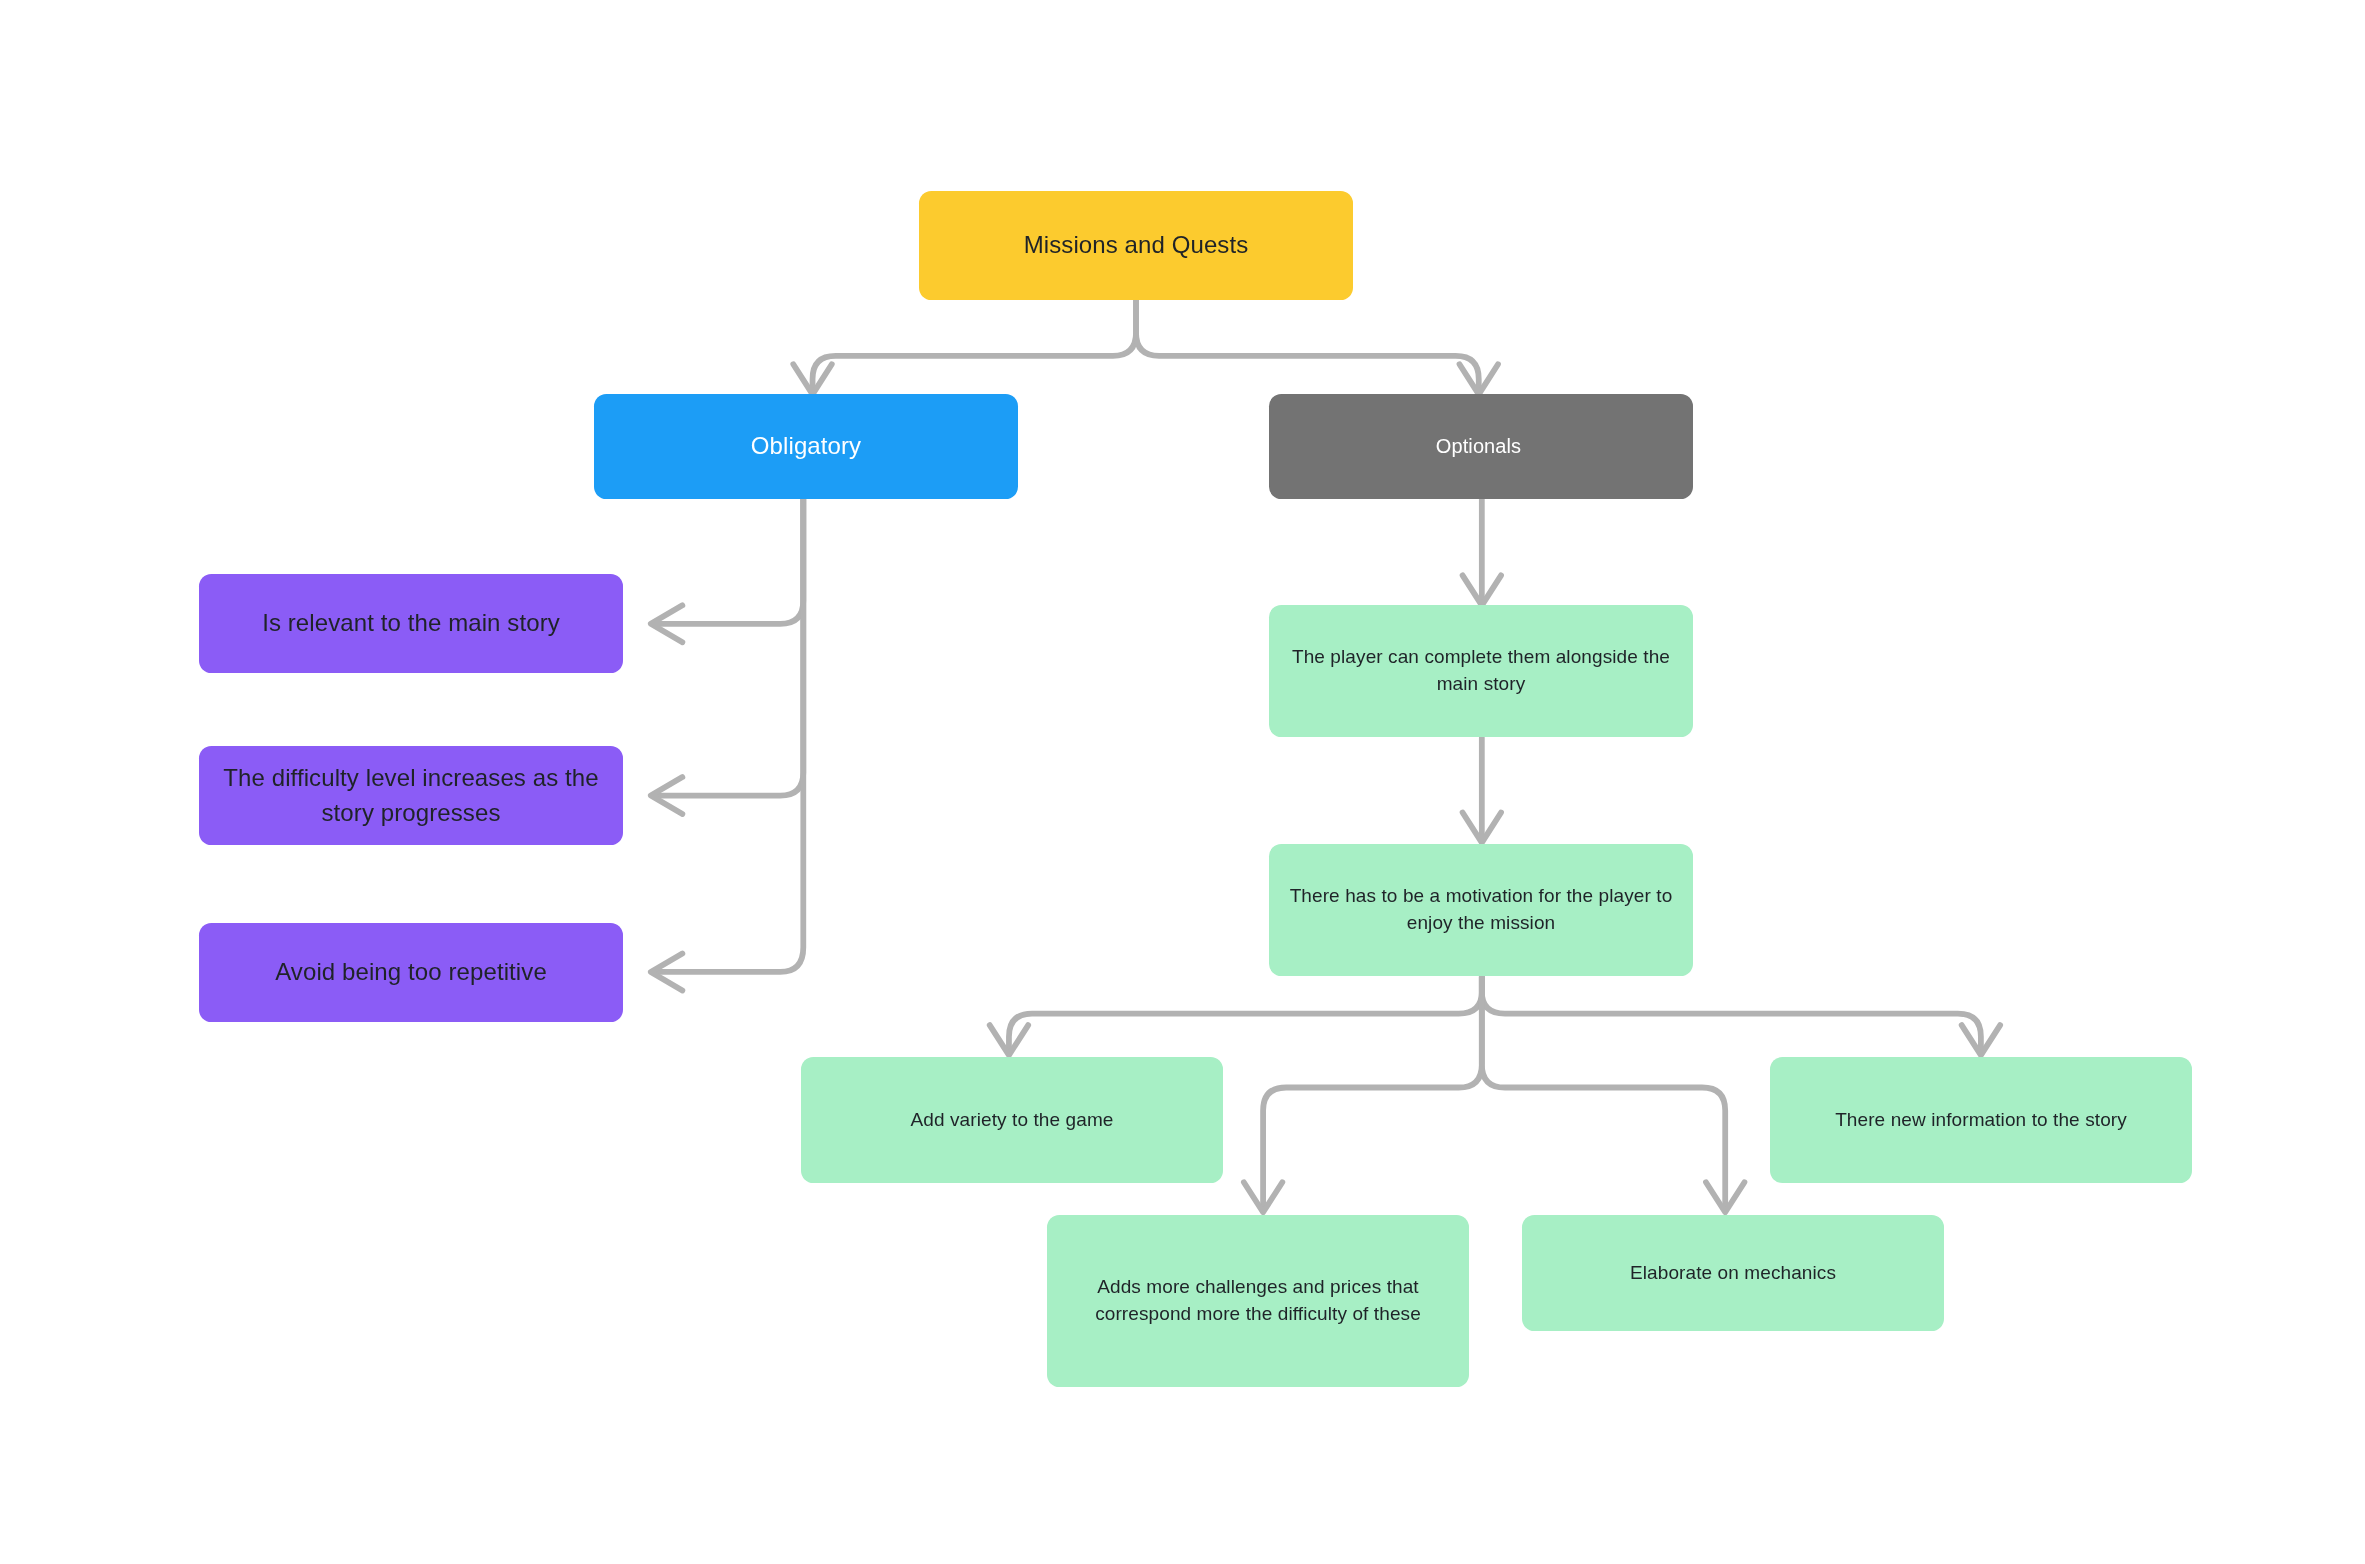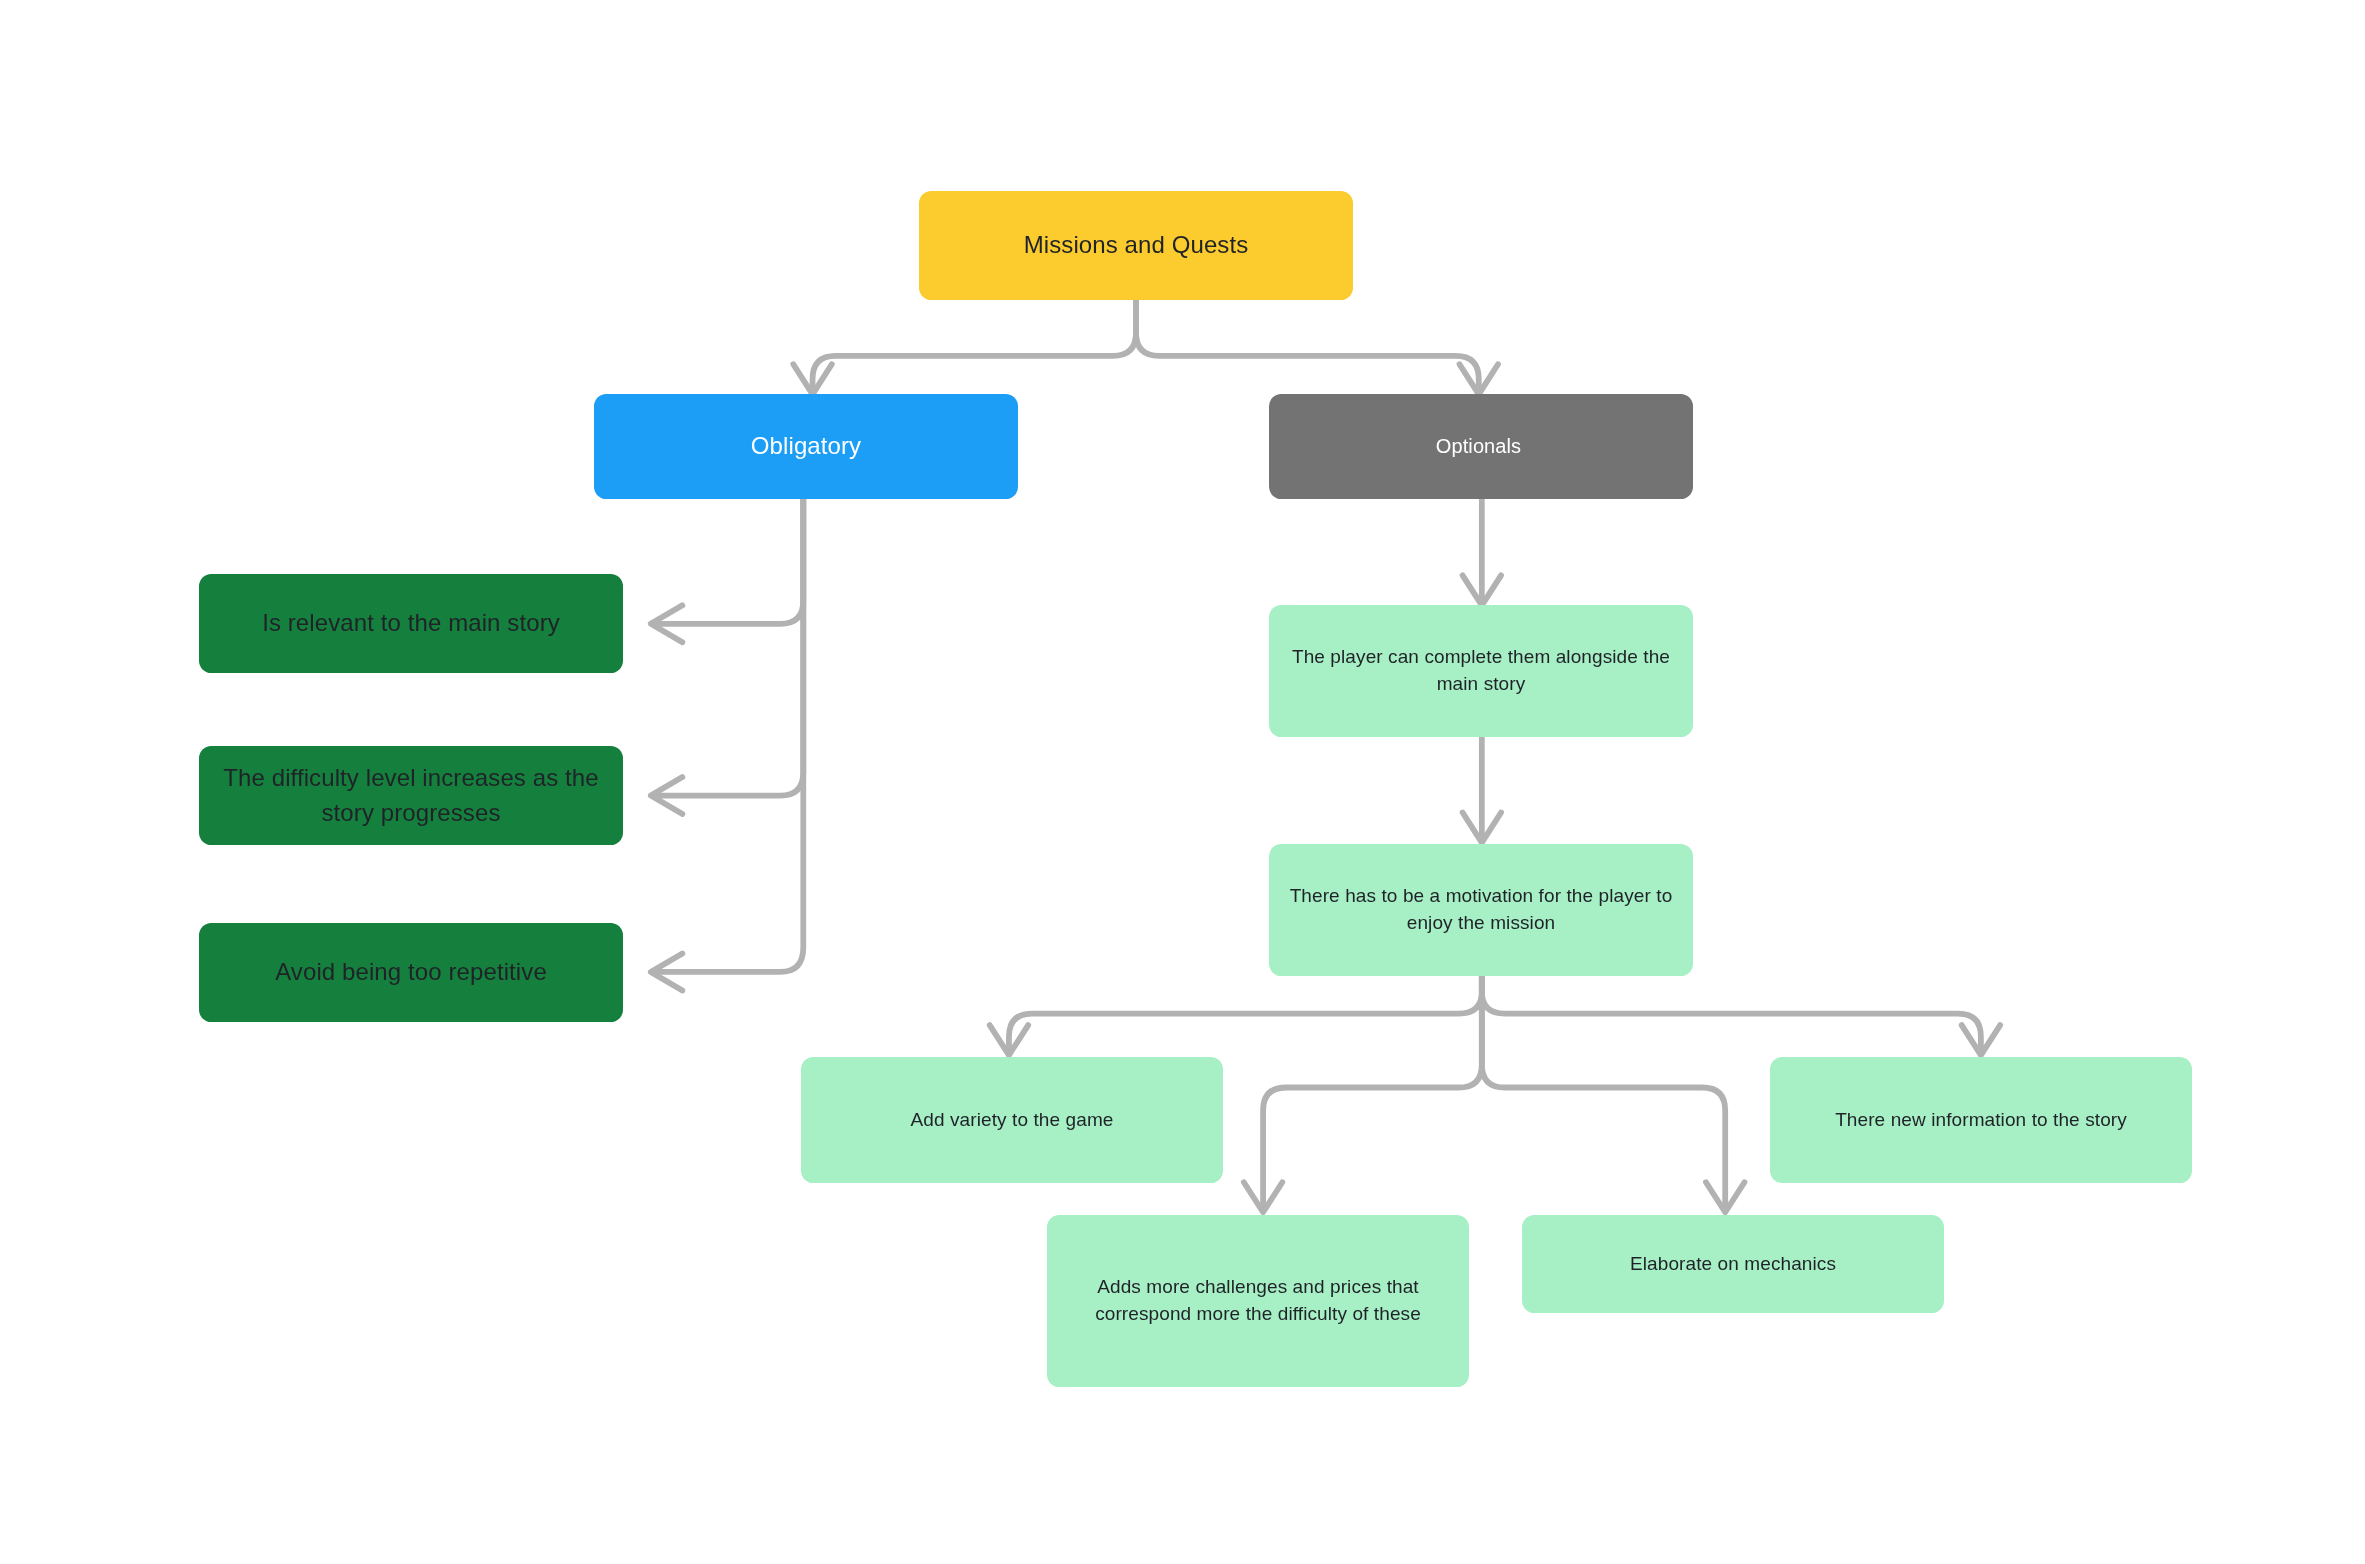--- a/index.html
+++ b/index.html
@@ -55,21 +55,21 @@
     color: #FFFFFF;
     font-size: 24px;
   }
   .n-branch-green {
     background: #737373;
     color: #FFFFFF;
     font-size: 20px;
     padding-left: 15px;
   }
   .n-leaf-blue {
-    background: #15803d;
+    background: #8b5cf6;
     color: #1F2328;
     font-size: 24px;
   }
   .n-leaf-green {
     background: #A7EFC5;
     color: #1F2328;
     font-size: 19px;
   }
 </style>
 </head>
@@ -166,21 +166,21 @@
   </div>
 
   <div class="node n-leaf-green" style="left:801px; top:1057px; width:422px; height:126px;">
     <span class="node-label">Add variety to the game</span>
   </div>
 
   <div class="node n-leaf-green" style="left:1047px; top:1215px; width:422px; height:172px;">
     <span class="node-label">Adds more challenges and prices that correspond more the difficulty of these</span>
   </div>
 
-  <div class="node n-leaf-green" style="left:1522px; top:1215px; width:422px; height:98px;">
+  <div class="node n-leaf-green" style="left:1522px; top:1215px; width:422px; height:116px;">
     <span class="node-label">Elaborate on mechanics</span>
   </div>
 
   <div class="node n-leaf-green" style="left:1770px; top:1057px; width:422px; height:126px;">
     <span class="node-label">There new information to the story</span>
   </div>
 
 </div>
 
 

